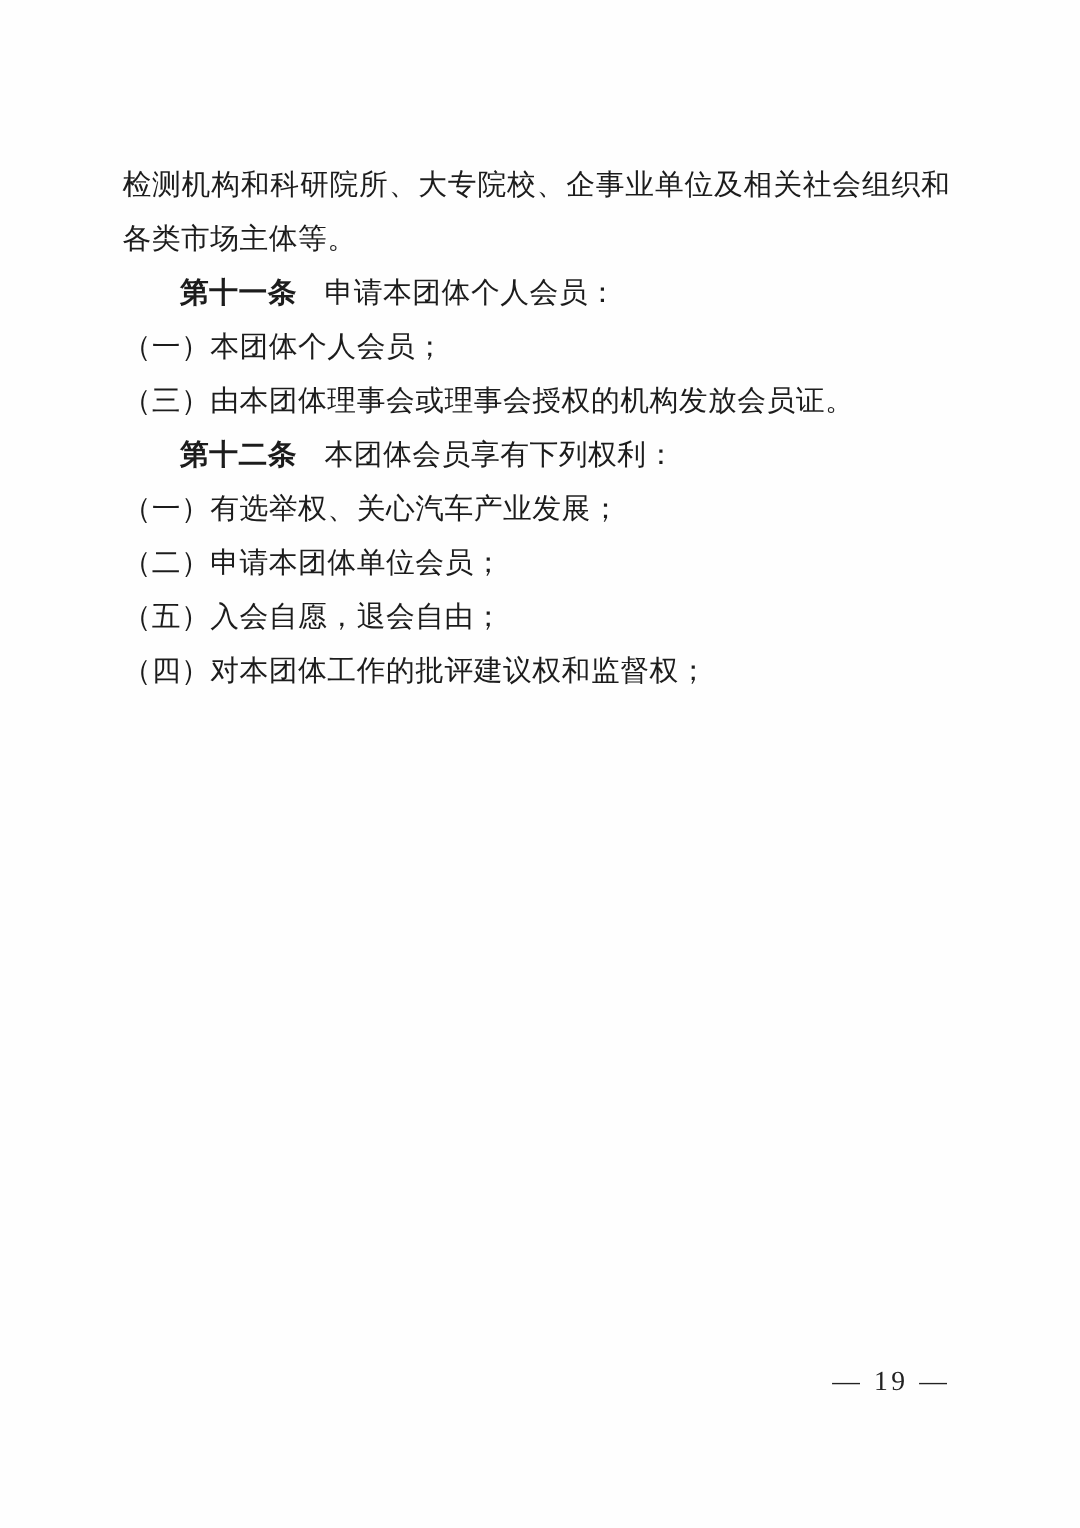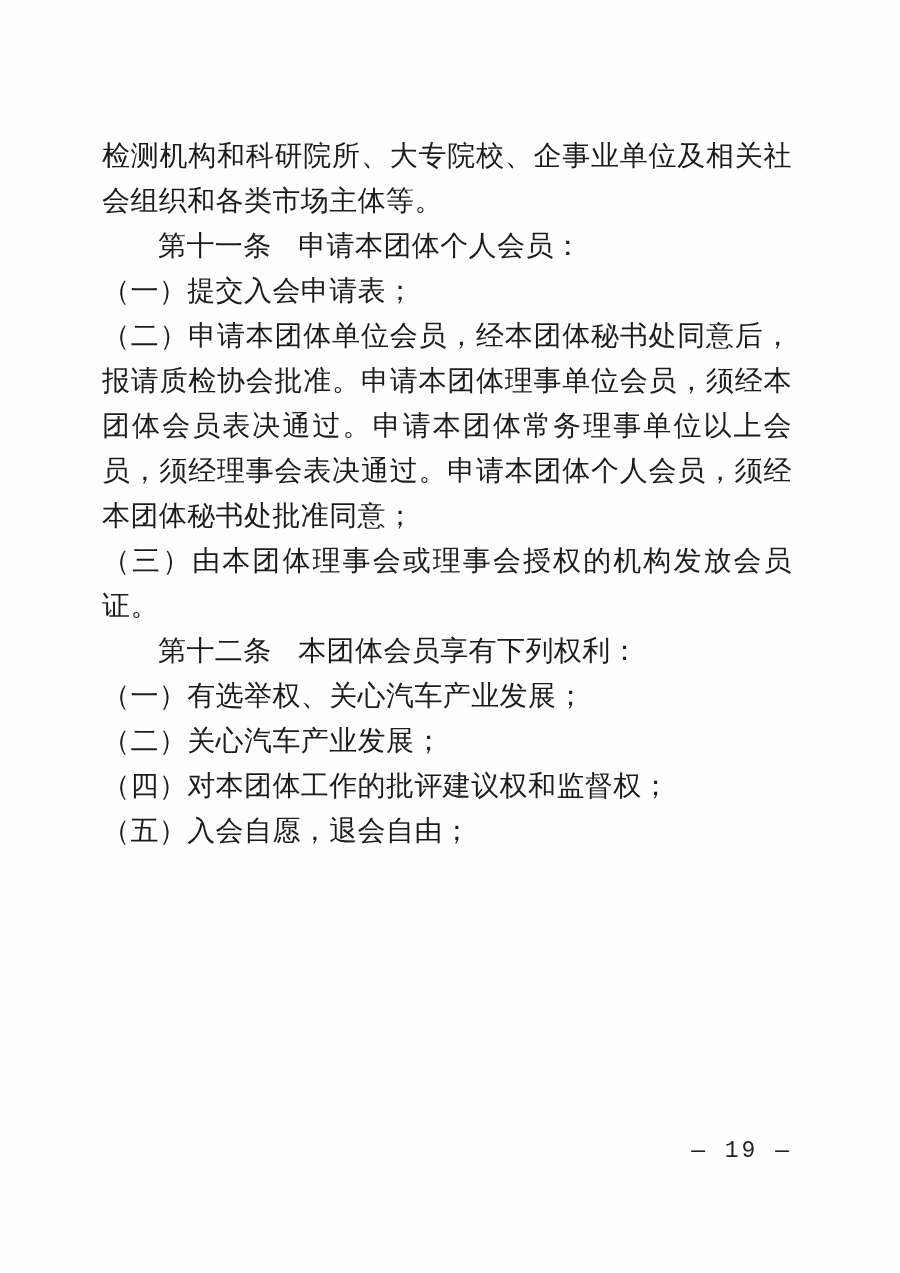--- a/index.html
+++ b/index.html
@@ -24,64 +24,63 @@
   }
   .content {
     position: absolute;
     left: 102px;
     top: 133px;
     width: 690px;
     color: #1c1c1c;
   }
   p.doc-para {
     margin: 0;
-    font-size: 28px;
+    font-size: 24px;
     line-height: 45px;
     text-align: justify;
     letter-spacing: 0.4px;
     word-break: break-all;
   }
   
   p.doc-para.continuation,
   p.doc-para.item {
     text-indent: 0;
   }
   
   p.doc-para.article {
     text-indent: 2em;
   }
   .article-lead {
-    font-weight: normal;
+    font-weight: bold;
     margin-right: 0.95em;
   }
   .footer {
     position: absolute;
     top: 1136px;
     right: 108px;
     font-size: 23px;
     line-height: 30px;
     color: #222222;
     letter-spacing: 3px;
-    font-family: Liberation Mono, monospace;
+    font-family: Liberation Serif, serif;
   }
 </style>
 </head>
 <body>
 
 <div class="page">
 
   <div class="content" id="doc-content">
 
   <p class="doc-para continuation"><span>检测机构和科研院所、大专院校、企事业单位及相关社会组织和各类市场主体等。</span></p>
       <p class="doc-para article"><span class="article-lead">第十一条</span><span>申请本团体个人会员：</span></p>
-      <p class="doc-para item"><span>（一）提交入会申请表；</span></p>
-      <p class="doc-para item"><span>（二）申请本团体单位会员，经本团体秘书处同意后，报请质检协会批准。申请本团体理事单位会员，须经本团体会员表决通过。申请本团体常务理事单位以上会员，须经理事会表决通过。申请本团体个人会员，须经本团体秘书处批准同意；</span></p>
+      <p class="doc-para item"><span>（一）本团体个人会员；</span></p>
       <p class="doc-para item"><span>（三）由本团体理事会或理事会授权的机构发放会员证。</span></p>
       <p class="doc-para article"><span class="article-lead">第十二条</span><span>本团体会员享有下列权利：</span></p>
       <p class="doc-para item"><span>（一）有选举权、关心汽车产业发展；</span></p>
-      <p class="doc-para item"><span>（二）关心汽车产业发展；</span></p>
+      <p class="doc-para item"><span>（二）申请本团体单位会员；</span></p>
+      <p class="doc-para item"><span>（五）入会自愿，退会自由；</span></p>
       <p class="doc-para item"><span>（四）对本团体工作的批评建议权和监督权；</span></p>
-      <p class="doc-para item"><span>（五）入会自愿，退会自由；</span></p>
     </div>
 
   <div class="footer">— 19 —</div>
 
 </div>
 
 </body></html>

